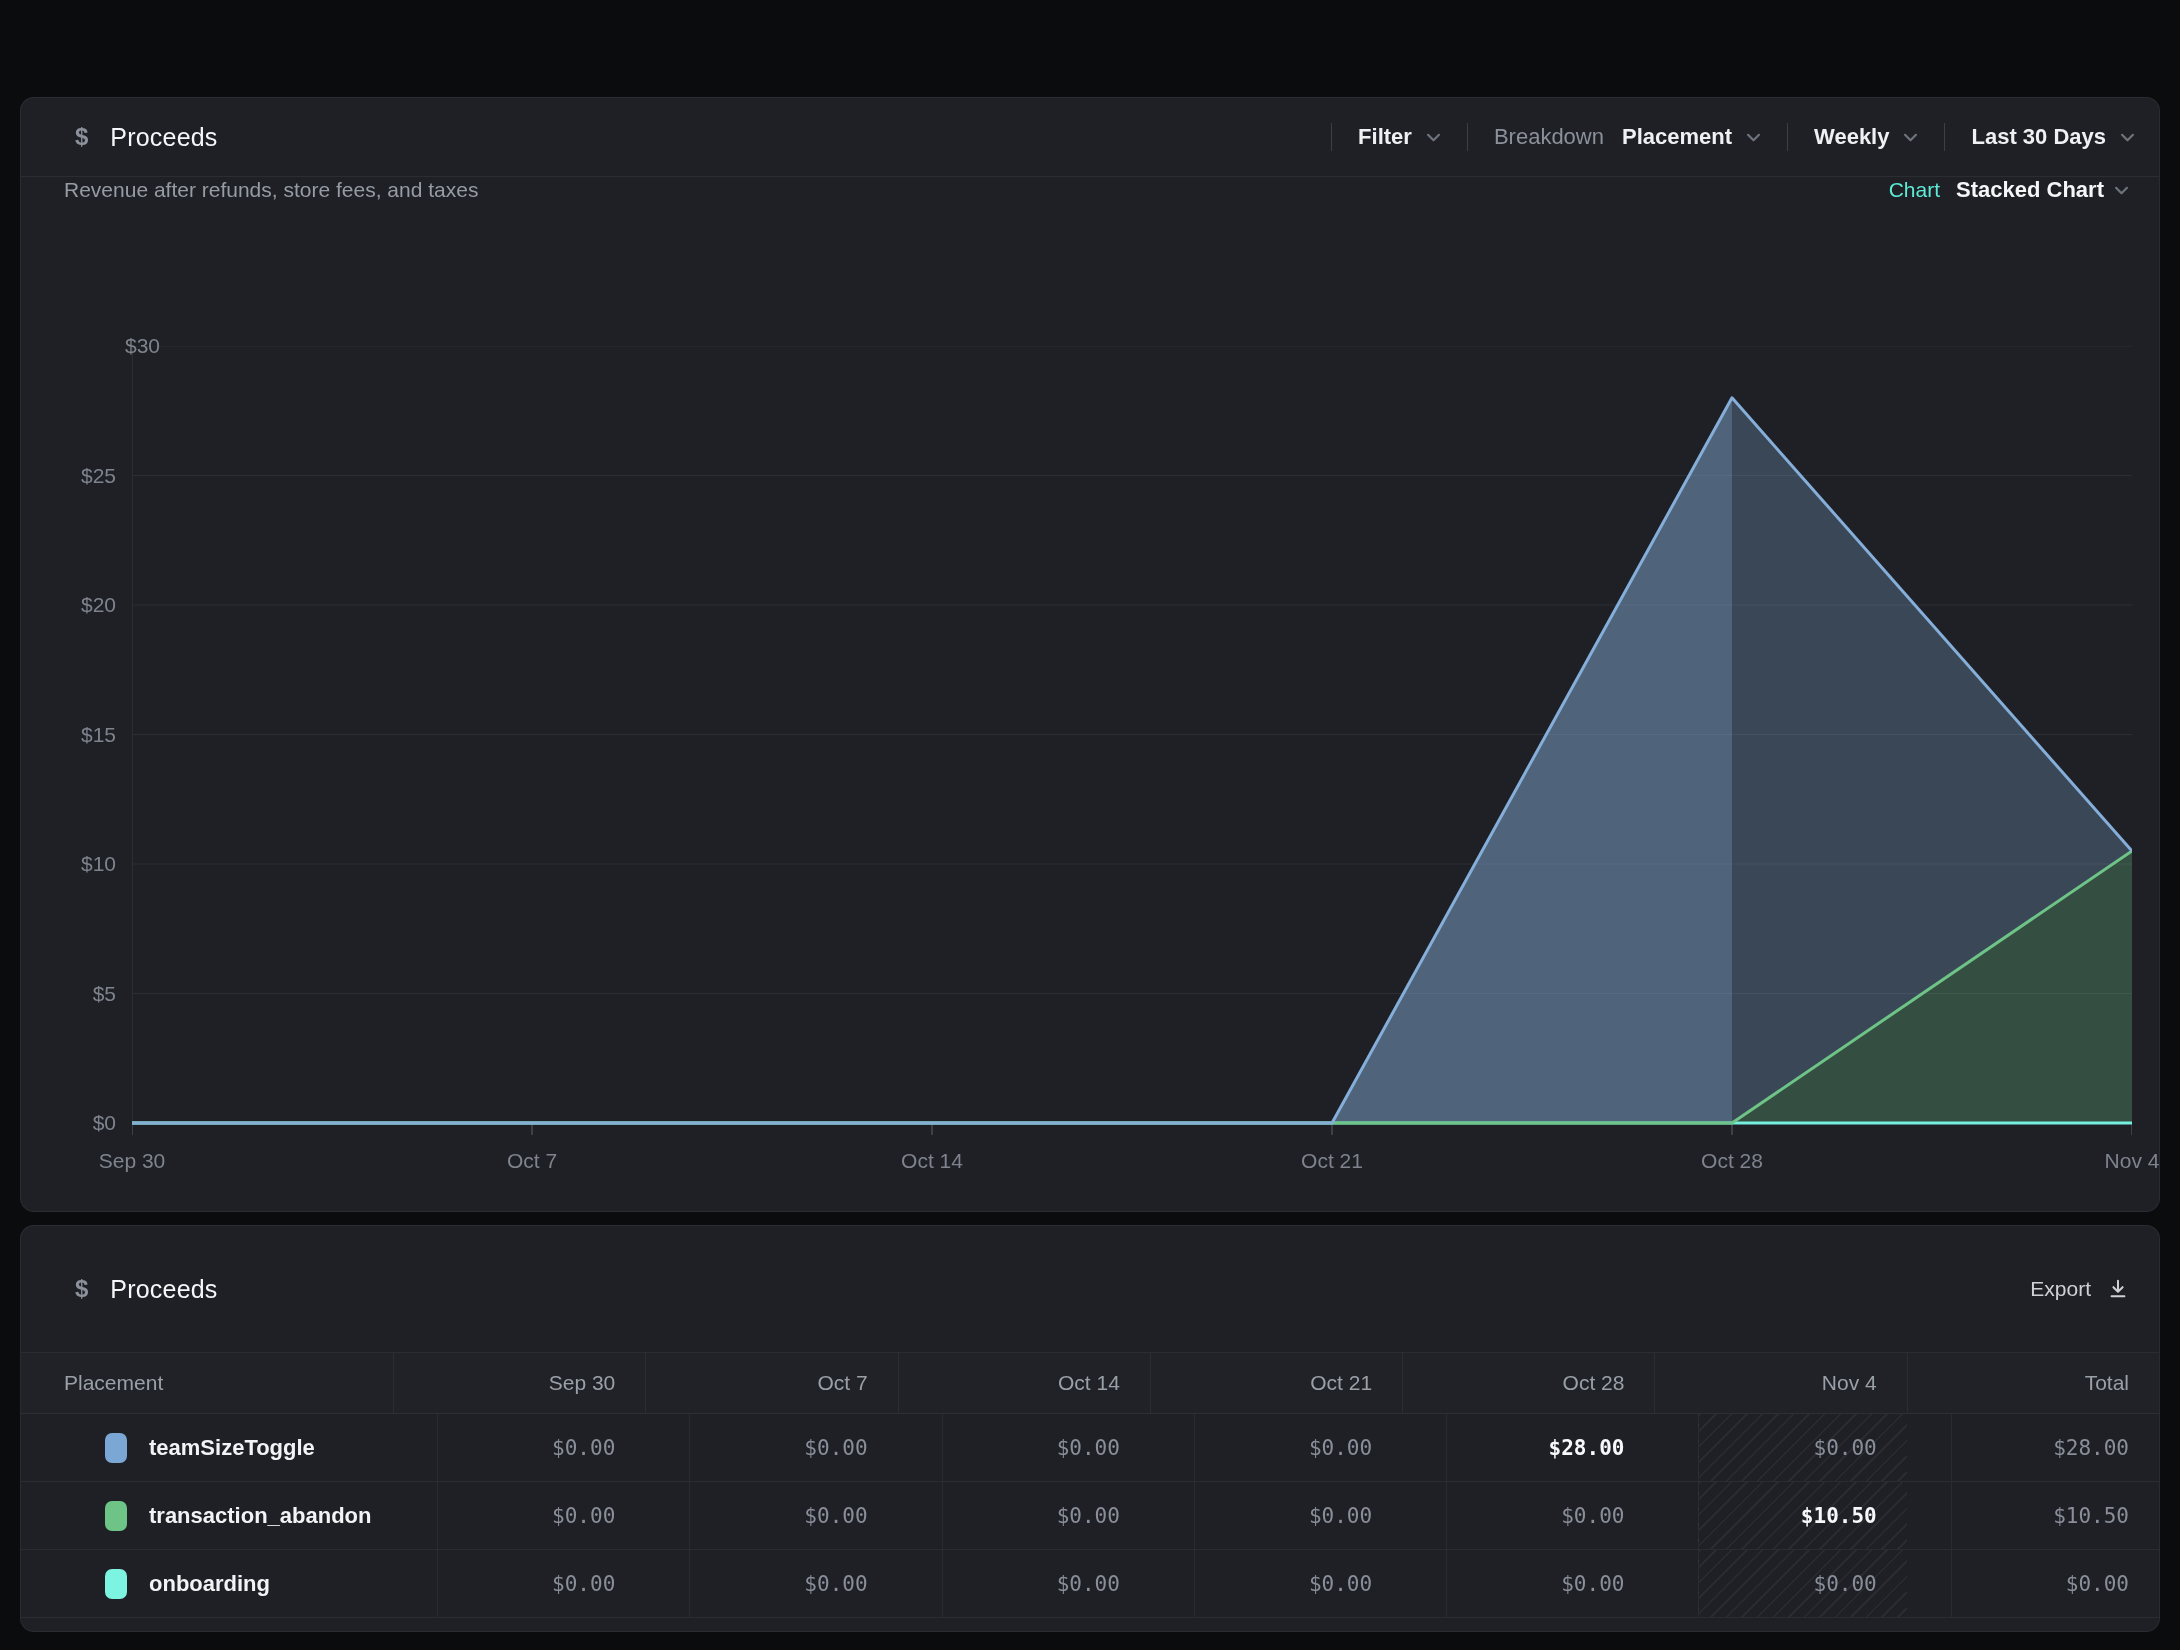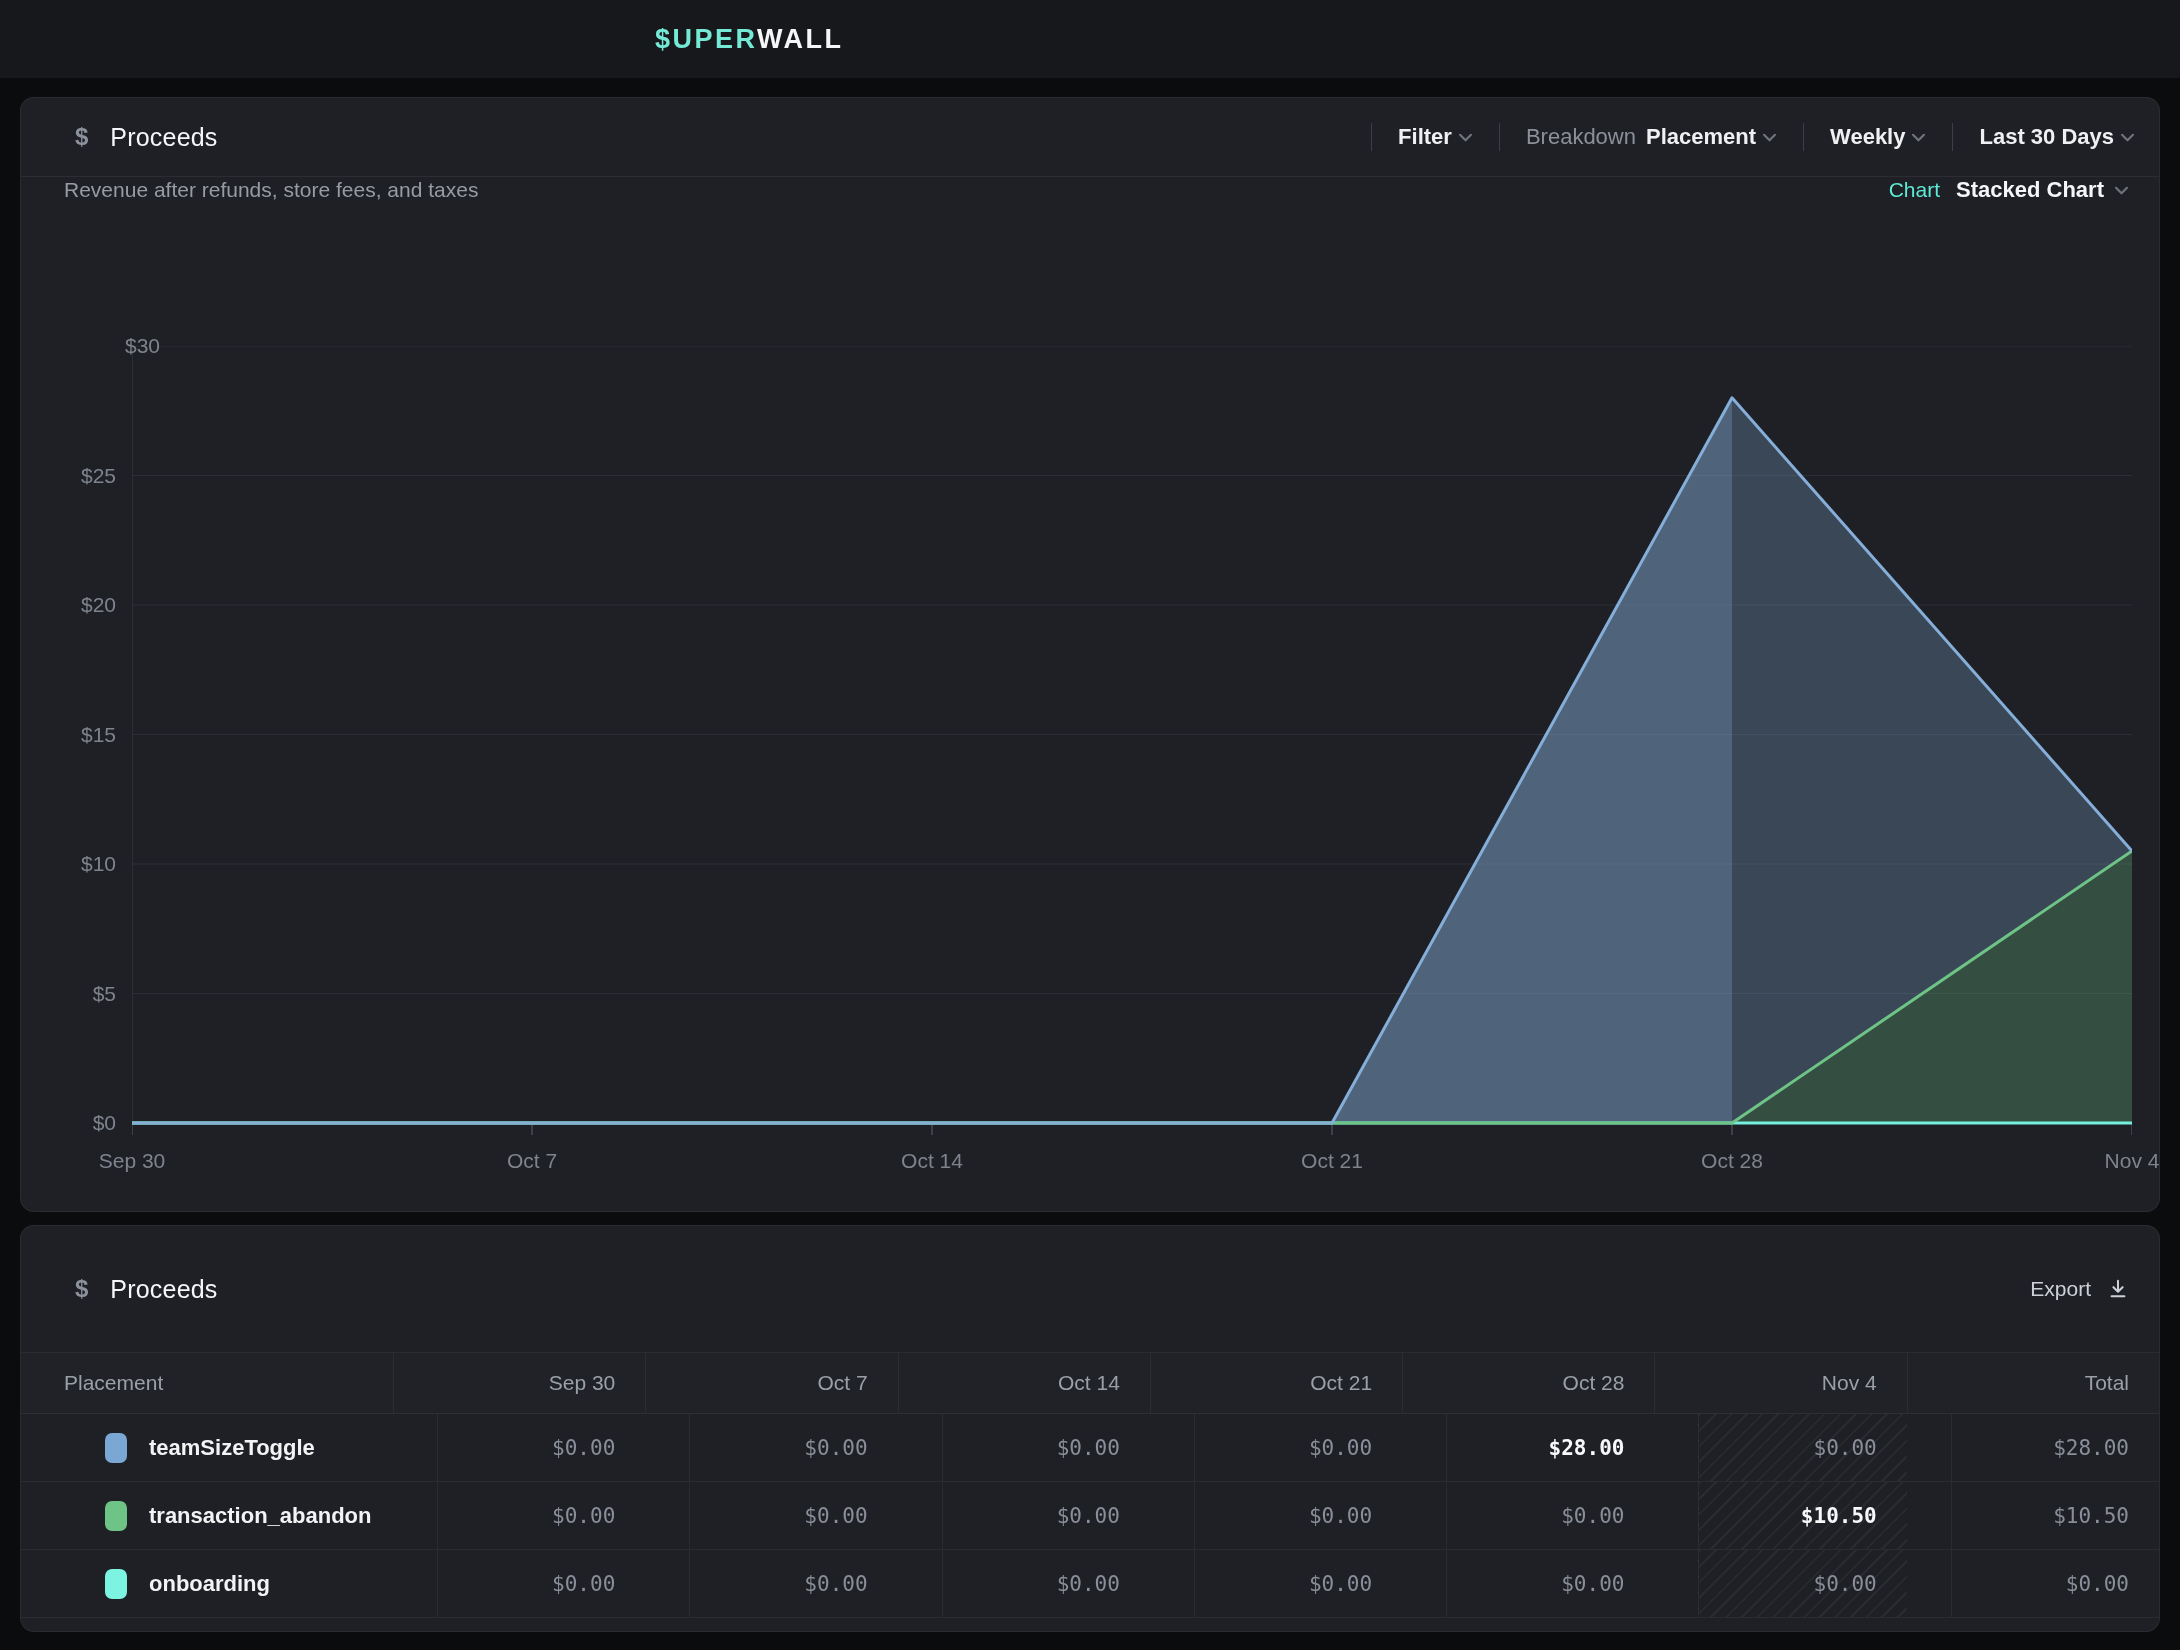--- a/index.html
+++ b/index.html
@@ -21,21 +21,21 @@
     border:1px solid rgba(255,255,255,0.055);border-radius:14px;box-sizing:border-box;}
   .chart-card{top:97px;height:1115px;}
   .table-card{top:1225px;height:407px;}
   
   .card-header{height:79px;display:flex;align-items:center;
     border-bottom:1px solid rgba(255,255,255,0.06);padding:0 20px 0 54px;box-sizing:border-box;}
   .dollar-icon{color:#8b909a;font-size:24px;font-weight:600;margin-right:22px;}
   .card-title{font-size:25px;font-weight:400;color:#f5f6f8;letter-spacing:.2px;}
   .controls{margin-left:auto;display:flex;align-items:center;height:100%;}
   .ctl-divider{width:1px;height:28px;background:#3b3f47;}
-  .ctl{display:flex;align-items:center;gap:6px;padding:0 26px;cursor:pointer;
+  .ctl{display:flex;align-items:center;gap:14px;padding:0 26px;cursor:pointer;
     font-size:22px;font-weight:600;color:#eef0f2;white-space:nowrap;}
   .ctl .muted{color:#8b909a;font-weight:400;margin-right:4px;}
   .chev{display:inline-block;margin-top:2px;}
   
   .subtitle-row{display:flex;justify-content:space-between;align-items:center;
     padding:0 30px 0 43px;}
   .subtitle{font-size:21px;color:#969ba4;}
   .chart-type{display:flex;align-items:center;gap:10px;font-size:21px;cursor:pointer;}
   .chart-type .muted{color:#5eead4;}
   .chart-type .val{color:#f5f6f8;font-weight:600;font-size:22px;margin-left:6px;}
@@ -68,23 +68,20 @@
     background-image:repeating-linear-gradient(135deg,
       rgba(255,255,255,0.05) 0px, rgba(255,255,255,0.05) 1.8px,
       transparent 1.8px, transparent 11px);}
   .swatch{width:22px;height:30px;border-radius:7px;margin-right:22px;flex:0 0 auto;}
 </style>
 </head>
 <body>
 
 <div class="page">
 
-  <div class="topbar">
-    <div class="logo"><span class="accent">$UPER</span><span class="rest">WALL</span></div>
-  </div>
 
   <div class="card chart-card">
     <div class="card-header">
       <span class="dollar-icon">$</span>
       <span class="card-title">Proceeds</span>
       <div class="controls">
         <div class="ctl-divider"></div>
         <div class="ctl">
           <span>Filter</span>
           <svg class="chev" width="15" height="10" viewBox="0 0 16 11">

